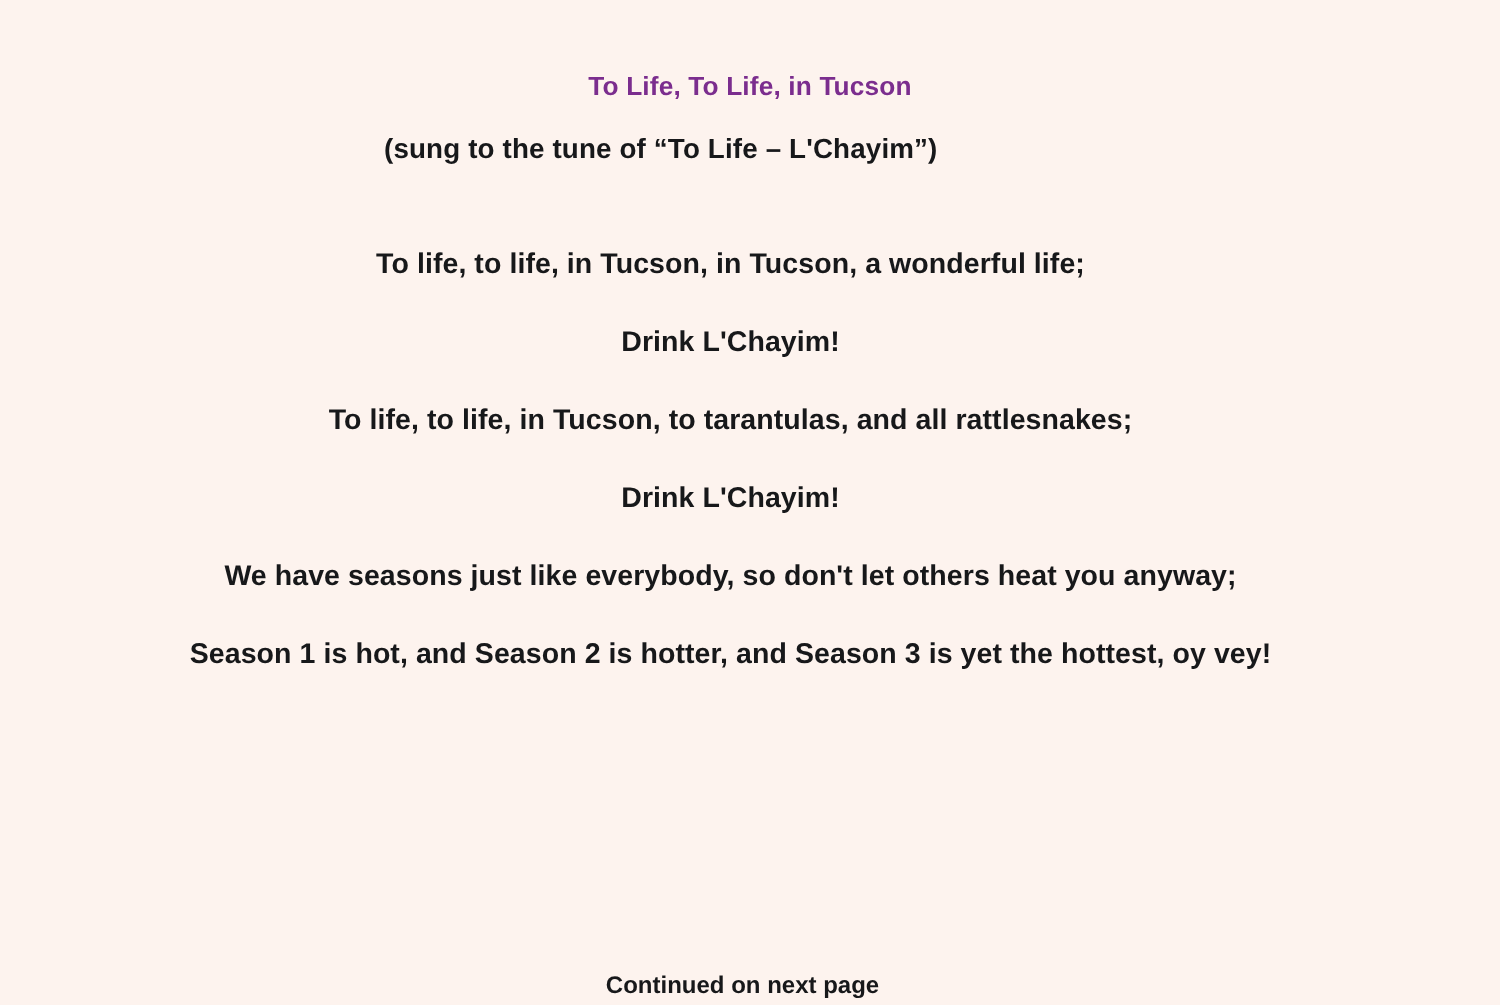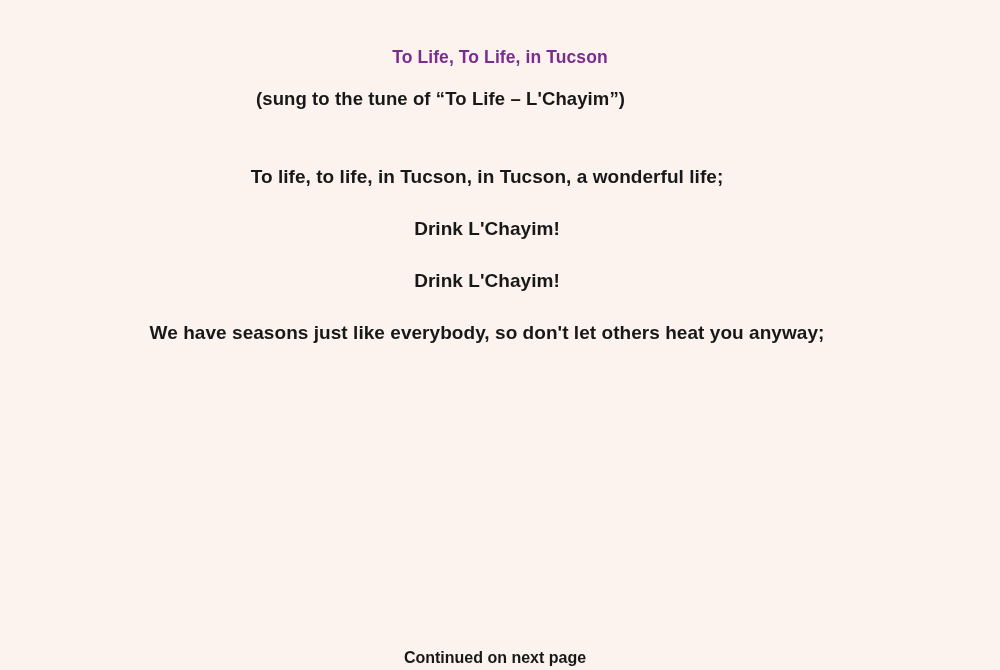--- a/index.html
+++ b/index.html
@@ -78,19 +78,21 @@
 
 <div class="slide">
 
   <div class="title">To Life, To Life, in Tucson</div>
 
   <div class="subtitle">(sung to the tune of “To Life – L'Chayim”)</div>
 
   <div class="lyrics">
     <div class="lyric-line">To life, to life, in Tucson, in Tucson, a wonderful life;</div>
     <div class="lyric-line">Drink L'Chayim!</div>
+    <div class="lyric-line">To life, to life, in Tucson, to tarantulas, and all rattlesnakes;</div>
     <div class="lyric-line">Drink L'Chayim!</div>
     <div class="lyric-line">We have seasons just like everybody, so don't let others heat you anyway;</div>
+    <div class="lyric-line">Season 1 is hot, and Season 2 is hotter, and Season 3 is yet the hottest, oy vey!</div>
   </div>
 
   <div class="footer">Continued on next page</div>
 
 </div>
 
 </body></html>

